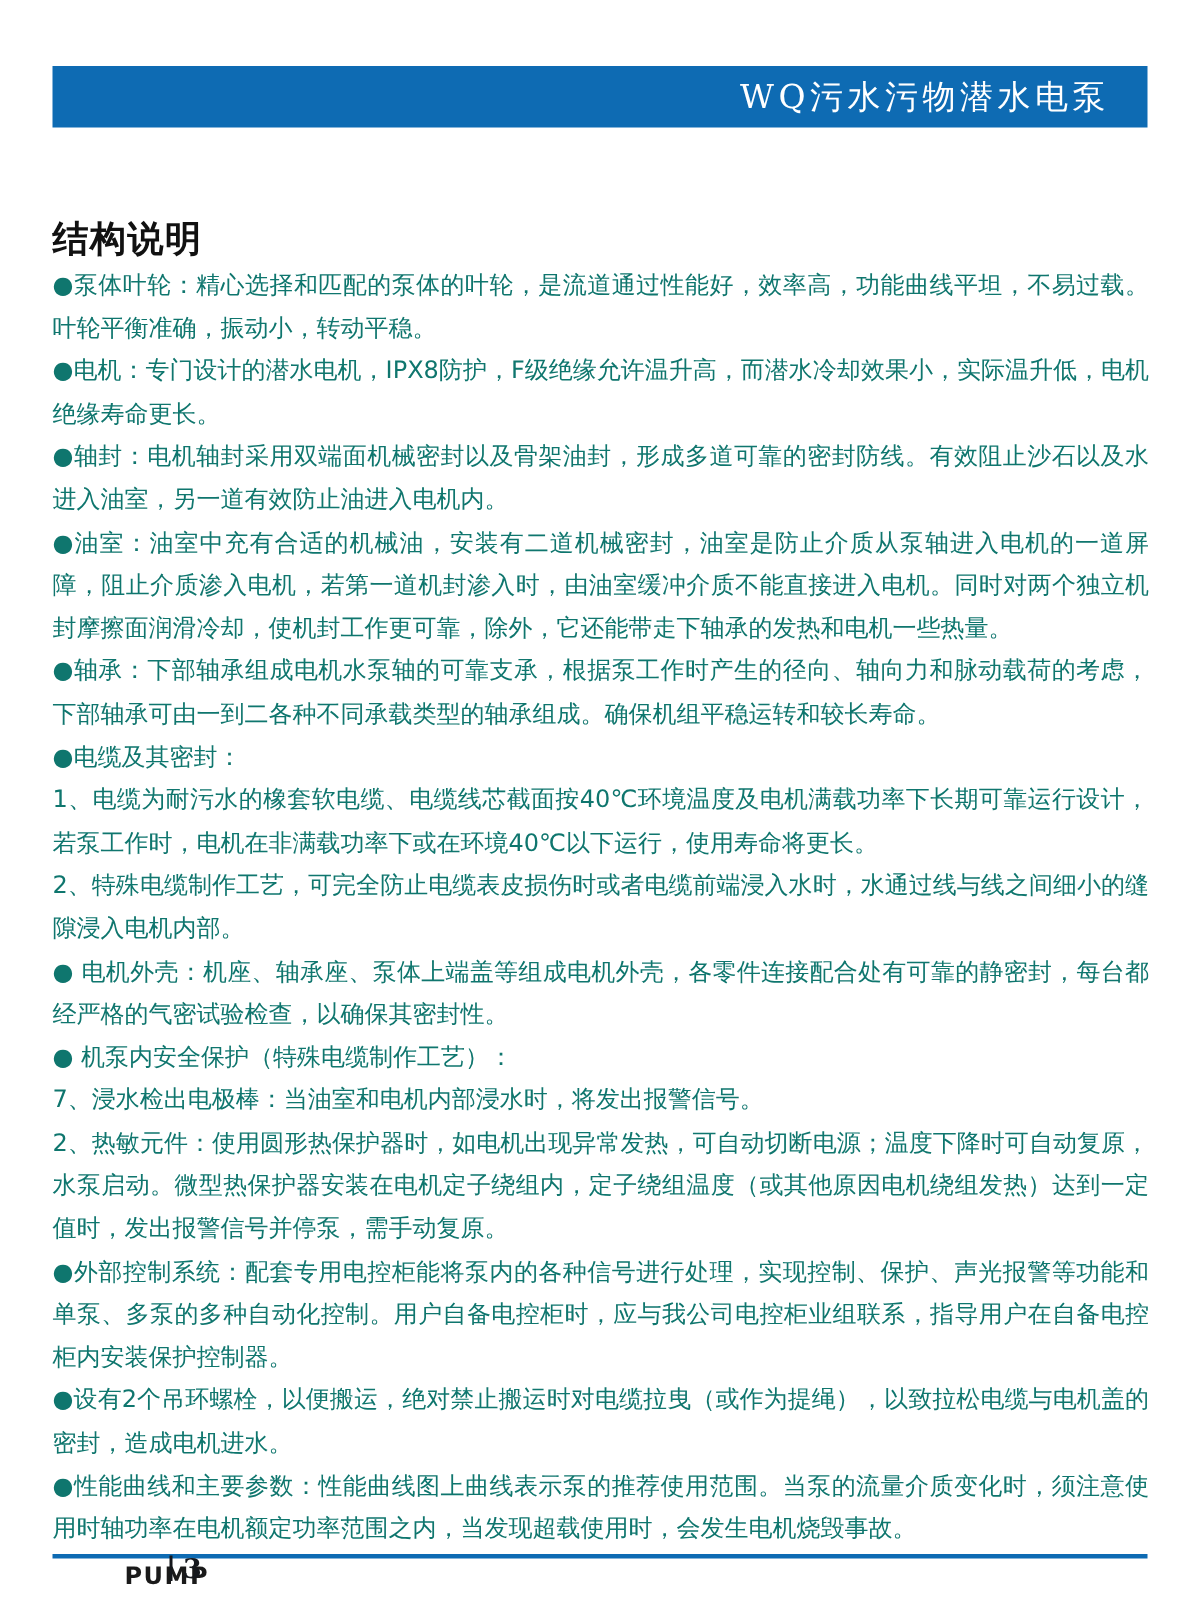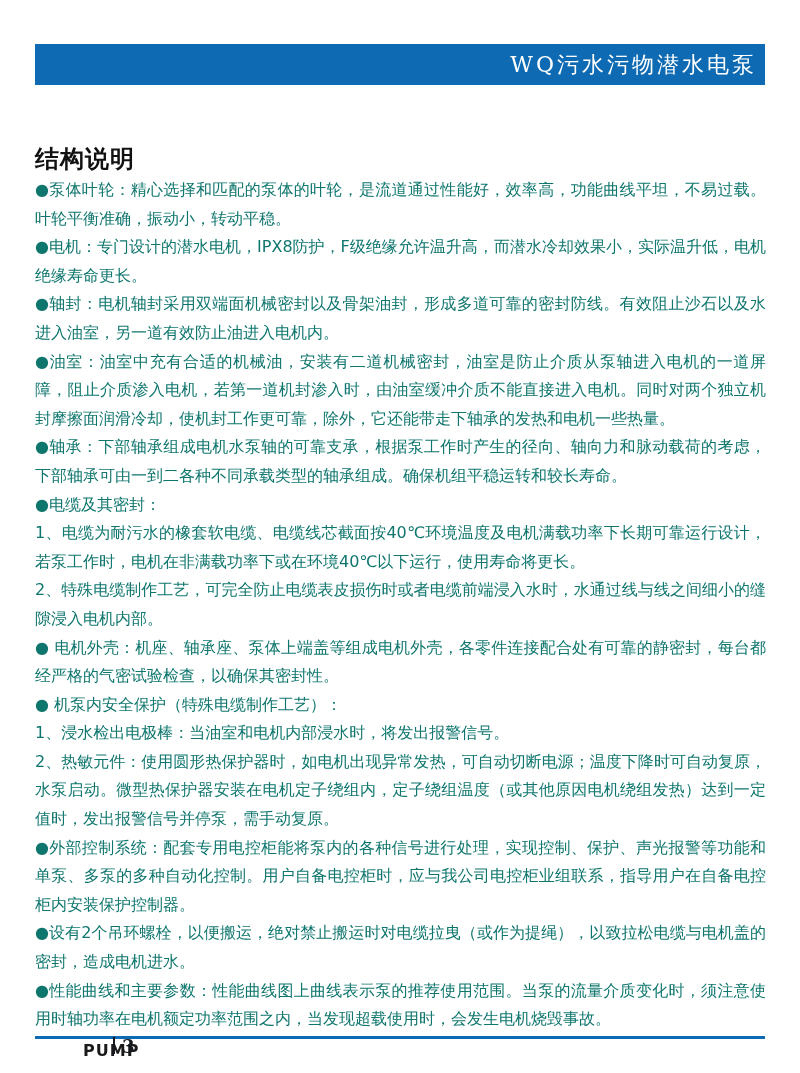--- a/index.html
+++ b/index.html
@@ -15,21 +15,21 @@
     position: absolute;
     left: 35px;
     top: 44px;
     width: 730px;
     height: 41px;
     background: #0e6bb3;
     display: flex;
     align-items: center;
     justify-content: flex-end;
     box-sizing: border-box;
-    padding-right: 8px;
+    padding-right: 25px;
   }
   .header-title {
     color: #ffffff;
     font-family: "DejaVu Serif", "Liberation Serif", serif;
     font-size: 22px;
     letter-spacing: 3px;
     white-space: nowrap;
   }
   .section-title {
     position: absolute;
@@ -104,21 +104,21 @@
       <p>●泵体叶轮：精心选择和匹配的泵体的叶轮，是流道通过性能好，效率高，功能曲线平坦，不易过载。叶轮平衡准确，振动小，转动平稳。</p>
       <p>●电机：专门设计的潜水电机，IPX8防护，F级绝缘允许温升高，而潜水冷却效果小，实际温升低，电机绝缘寿命更长。</p>
       <p>●轴封：电机轴封采用双端面机械密封以及骨架油封，形成多道可靠的密封防线。有效阻止沙石以及水进入油室，另一道有效防止油进入电机内。</p>
       <p>●油室：油室中充有合适的机械油，安装有二道机械密封，油室是防止介质从泵轴进入电机的一道屏障，阻止介质渗入电机，若第一道机封渗入时，由油室缓冲介质不能直接进入电机。同时对两个独立机封摩擦面润滑冷却，使机封工作更可靠，除外，它还能带走下轴承的发热和电机一些热量。</p>
       <p>●轴承：下部轴承组成电机水泵轴的可靠支承，根据泵工作时产生的径向、轴向力和脉动载荷的考虑，下部轴承可由一到二各种不同承载类型的轴承组成。确保机组平稳运转和较长寿命。</p>
       <p>●电缆及其密封：</p>
       <p>1、电缆为耐污水的橡套软电缆、电缆线芯截面按40℃环境温度及电机满载功率下长期可靠运行设计，若泵工作时，电机在非满载功率下或在环境40℃以下运行，使用寿命将更长。</p>
       <p>2、特殊电缆制作工艺，可完全防止电缆表皮损伤时或者电缆前端浸入水时，水通过线与线之间细小的缝隙浸入电机内部。</p>
       <p>● 电机外壳：机座、轴承座、泵体上端盖等组成电机外壳，各零件连接配合处有可靠的静密封，每台都经严格的气密试验检查，以确保其密封性。</p>
       <p>● 机泵内安全保护（特殊电缆制作工艺）：</p>
-      <p>1、浸水检出电极棒：当油室和电机内部浸水时，将发出报警信号。</p>
+      <p>7、浸水检出电极棒：当油室和电机内部浸水时，将发出报警信号。</p>
       <p>2、热敏元件：使用圆形热保护器时，如电机出现异常发热，可自动切断电源；温度下降时可自动复原，水泵启动。微型热保护器安装在电机定子绕组内，定子绕组温度（或其他原因电机绕组发热）达到一定值时，发出报警信号并停泵，需手动复原。</p>
       <p>●外部控制系统：配套专用电控柜能将泵内的各种信号进行处理，实现控制、保护、声光报警等功能和单泵、多泵的多种自动化控制。用户自备电控柜时，应与我公司电控柜业组联系，指导用户在自备电控柜内安装保护控制器。</p>
       <p>●设有2个吊环螺栓，以便搬运，绝对禁止搬运时对电缆拉曳（或作为提绳），以致拉松电缆与电机盖的密封，造成电机进水。</p>
       <p>●性能曲线和主要参数：性能曲线图上曲线表示泵的推荐使用范围。当泵的流量介质变化时，须注意使用时轴功率在电机额定功率范围之内，当发现超载使用时，会发生电机烧毁事故。</p>
     </div>
 
   <div class="footer-line"></div>
   <span class="footer-brand">PUMP</span>
   <span class="footer-divider"></span>
   <span class="footer-page-number">3</span>

